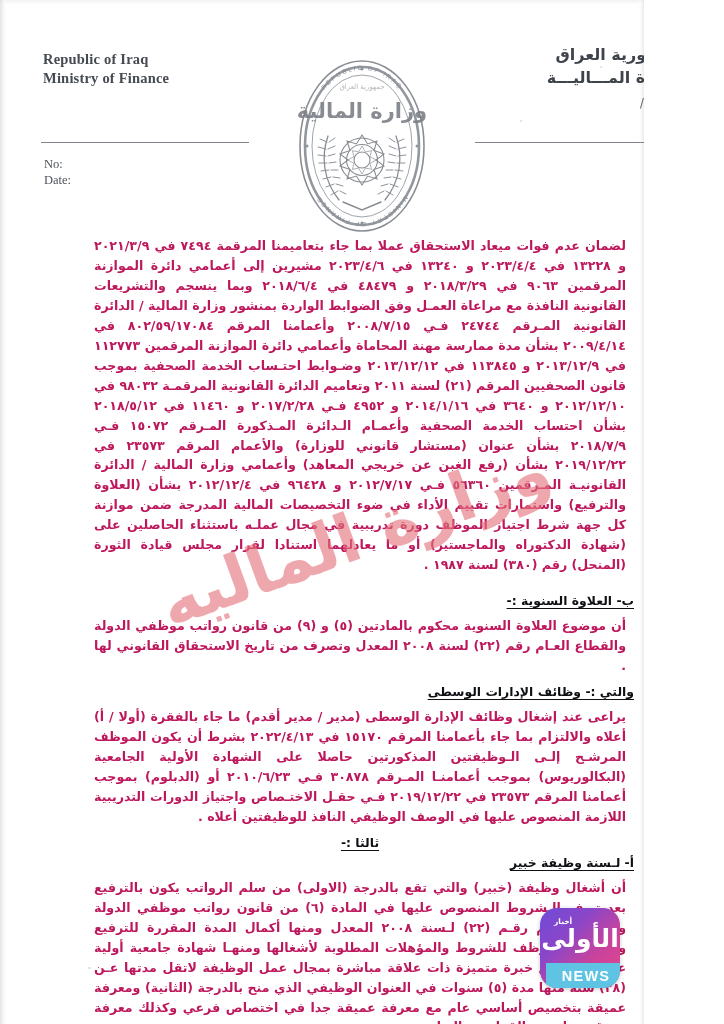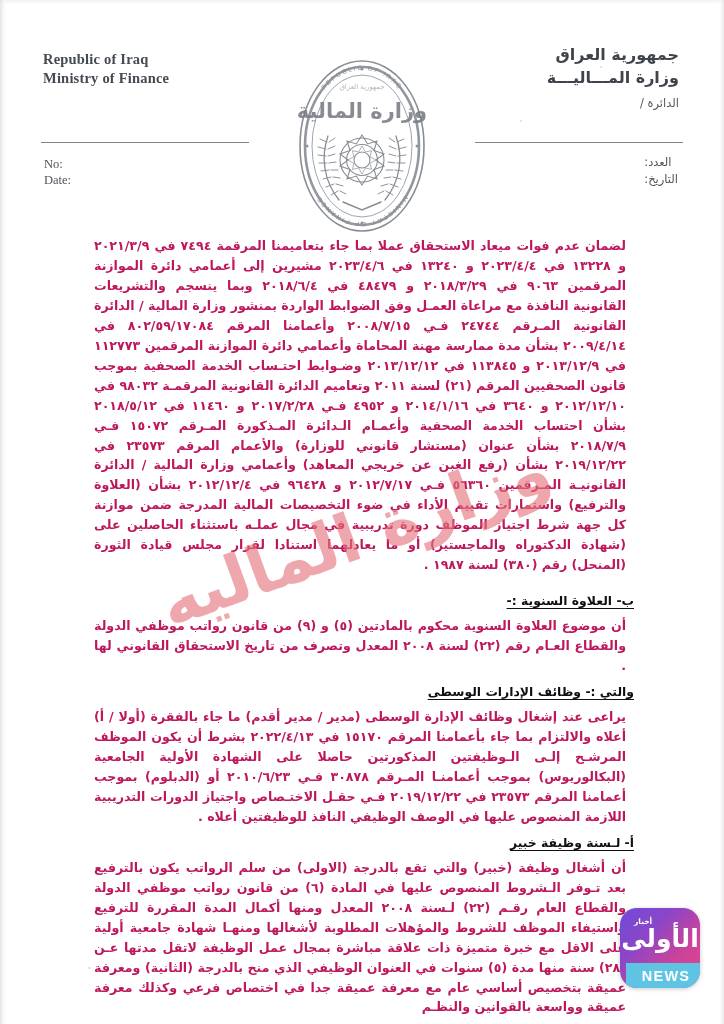--- a/index.html
+++ b/index.html
@@ -13,21 +13,21 @@
   }
 
   body {
     font-family: "DejaVu Sans", "Liberation Sans", sans-serif;
     color: #111111;
     position: relative;
   }
 
   #page {
     position: relative;
-    width: 724px;
+    width: 644px;
     height: 1024px;
     background: #ffffff;
     overflow: hidden;
   }
 
   
   .scan-edge-left {
     position: absolute; left: 0; top: 0;
     width: 6px; height: 1024px;
     background: linear-gradient(to right, #cfcfcf 0%, #eaeaea 45%, #ffffff 100%);
@@ -361,20 +361,21 @@
 
     <div class="spacer-sm"></div>
     <span class="heading">ب- العلاوة السنوية :-</span>
 
     <p class="para">أن موضوع العلاوة السنوية محكوم بالمادتين (٥) و (٩) من قانون رواتب موظفي الدولة والقطاع العـام رقم (٢٢) لسنة ٢٠٠٨ المعدل وتصرف من تاريخ الاستحقاق القانوني لها .</p>
 
     <span class="heading">والتي :- وظائف الإدارات الوسطى</span>
 
     <p class="para">يراعى عند إشغال وظائف الإدارة الوسطى (مدير / مدير أقدم) ما جاء بالفقرة (أولا / أ) أعلاه والالتزام بما جاء بأعمامنا المرقم ١٥١٧٠ في ٢٠٢٢/٤/١٣ بشرط أن يكون الموظف المرشـح إلـى الـوظيفتين المذكورتين حاصلا على الشهادة الأولية الجامعية (البكالوريوس) بموجب أعمامنـا المـرقم ٣٠٨٧٨ فـي ٢٠١٠/٦/٢٣ أو (الدبلوم) بموجب أعمامنا المرقم ٢٣٥٧٣ في ٢٠١٩/١٢/٢٢ فـي حقـل الاختـصاص واجتياز الدورات التدريبية اللازمة المنصوص عليها في الوصف الوظيفي النافذ للوظيفتين أعلاه .</p>
 
+    <span class="heading center-ish">ثالثا :-</span>
 
     <span class="heading">أ- لـسنة وظيفة خبير</span>
 
     <p class="para">أن أشغال وظيفة (خبير) والتي تقع بالدرجة (الاولى) من سلم الرواتب يكون بالترفيع بعد تـوفر الـشروط المنصوص عليها في المادة (٦) من قانون رواتب موظفي الدولة والقطاع العام رقـم (٢٢) لـسنة ٢٠٠٨ المعدل ومنها أكمال المدة المقررة للترفيع واستيفاء الموظف للشروط والمؤهلات المطلوبة لأشغالها ومنهـا شهادة جامعية أولية على الاقل مع خبرة متميزة ذات علاقة مباشرة بمجال عمل الوظيفة لاتقل مدتها عـن (٢٨) سنة منها مدة (٥) سنوات في العنوان الوظيفي الذي منح بالدرجة (الثانية) ومعرفة عميقة بتخصيص أساسي عام مع معرفة عميقة جدا في اختصاص فرعي وكذلك معرفة عميقة وواسعة بالقوانين والنظـم</p>
   </div>
 
   <div id="news-logo">
     <div class="logo-ar-sup">أخبار</div>
     <div class="logo-ar">الأولى</div>
     <div class="logo-band">

